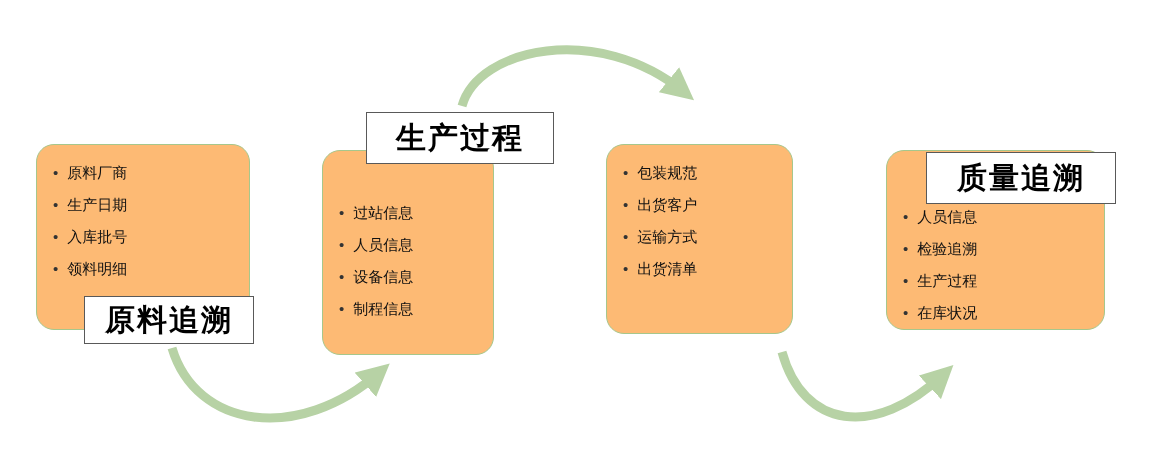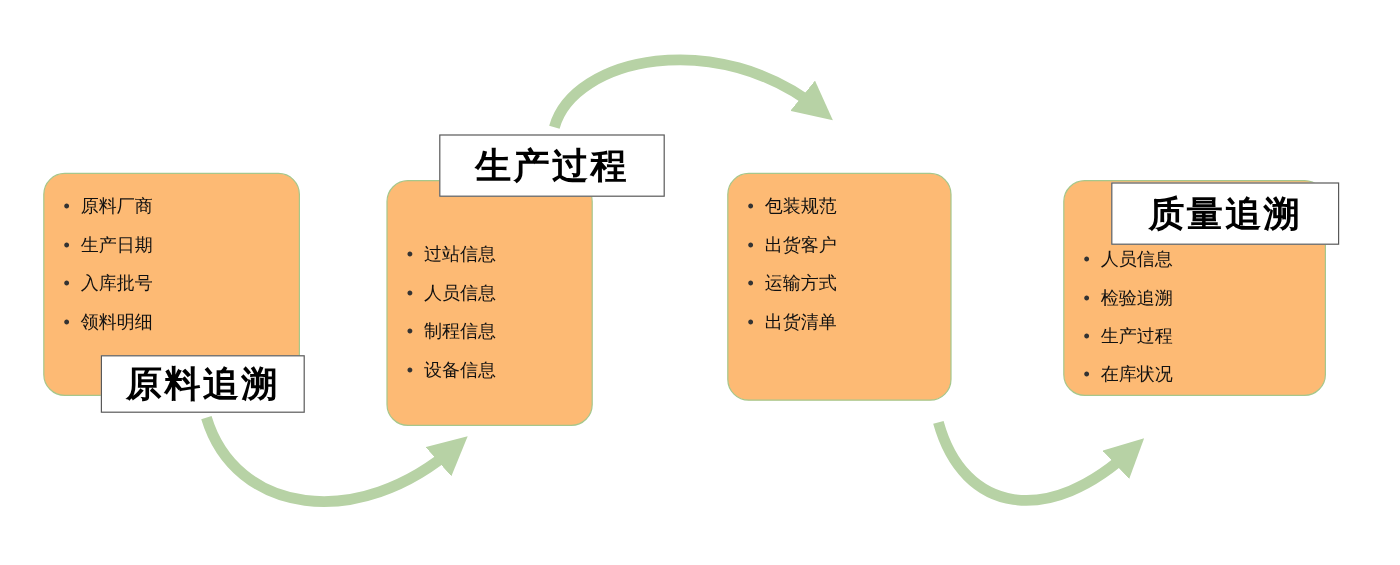--- a/index.html
+++ b/index.html
@@ -94,22 +94,22 @@
       <li>生产日期</li>
       <li>入库批号</li>
       <li>领料明细</li>
     </ul>
   </div>
 
   <div class="box box-2">
     <ul>
       <li>过站信息</li>
       <li>人员信息</li>
+      <li>设备信息</li>
       <li>制程信息</li>
-      <li>设备信息</li>
     </ul>
   </div>
 
   <div class="box box-3">
     <ul>
       <li>包装规范</li>
       <li>出货客户</li>
       <li>运输方式</li>
       <li>出货清单</li>
     </ul>

